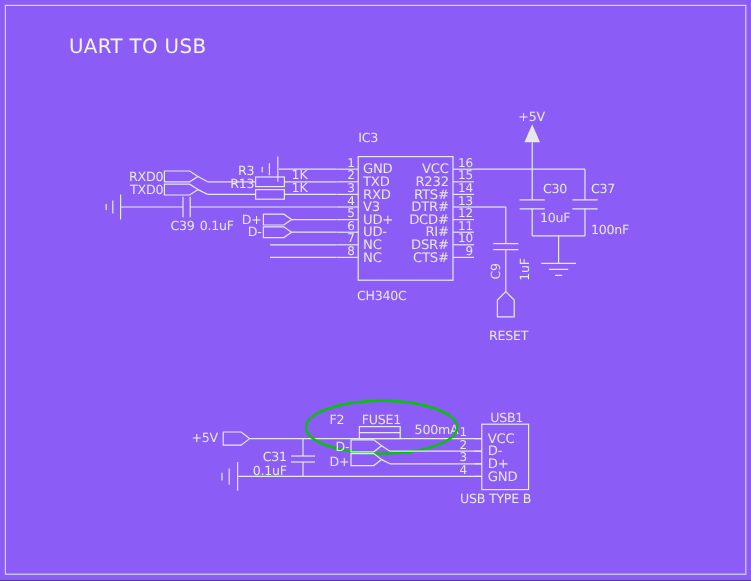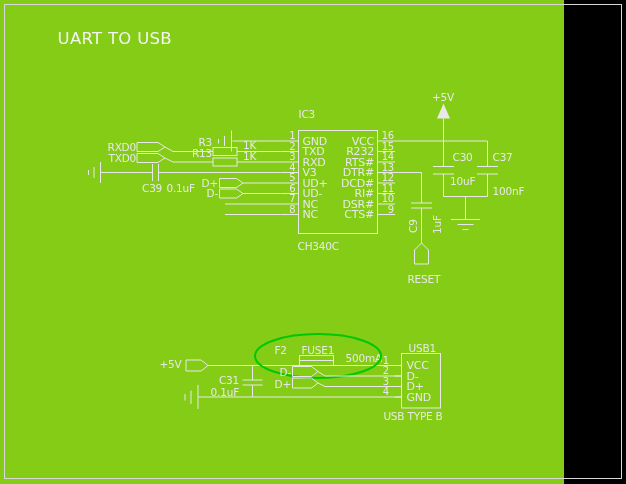--- a/index.html
+++ b/index.html
@@ -1,16 +1,16 @@
 <!DOCTYPE html>
 <html><head>
 <meta charset="utf-8">
 <style>
   html,body{margin:0;padding:0;background:#000;width:626px;height:484px;overflow:hidden;}
-  .canvas{position:relative;width:564px;height:484px;background:#84cc16;}
+  .canvas{position:relative;width:626px;height:484px;background:#8b5cf6;}
   svg{display:block;}
   svg text{font-family:"DejaVu Sans",sans-serif;font-size:10.5px;fill:#e8e8e8;letter-spacing:-0.2px;}
   svg text.title{font-size:16.5px;fill:#f5f5f5;letter-spacing:0.3px;}
   svg text.pin-name{font-size:11px;}
   svg text.pin-num{font-size:10px;}
   .wire,.sym{stroke:#e8e8e8;stroke-width:1;fill:none;}
   .flag{stroke:#e8e8e8;stroke-width:1;fill:none;}
   .filled{fill:#e8e8e8;stroke:none;}
   .hl{stroke:#00c800;stroke-width:2;fill:none;}
   .border{stroke:#d8d8d8;stroke-width:1;fill:none;}

